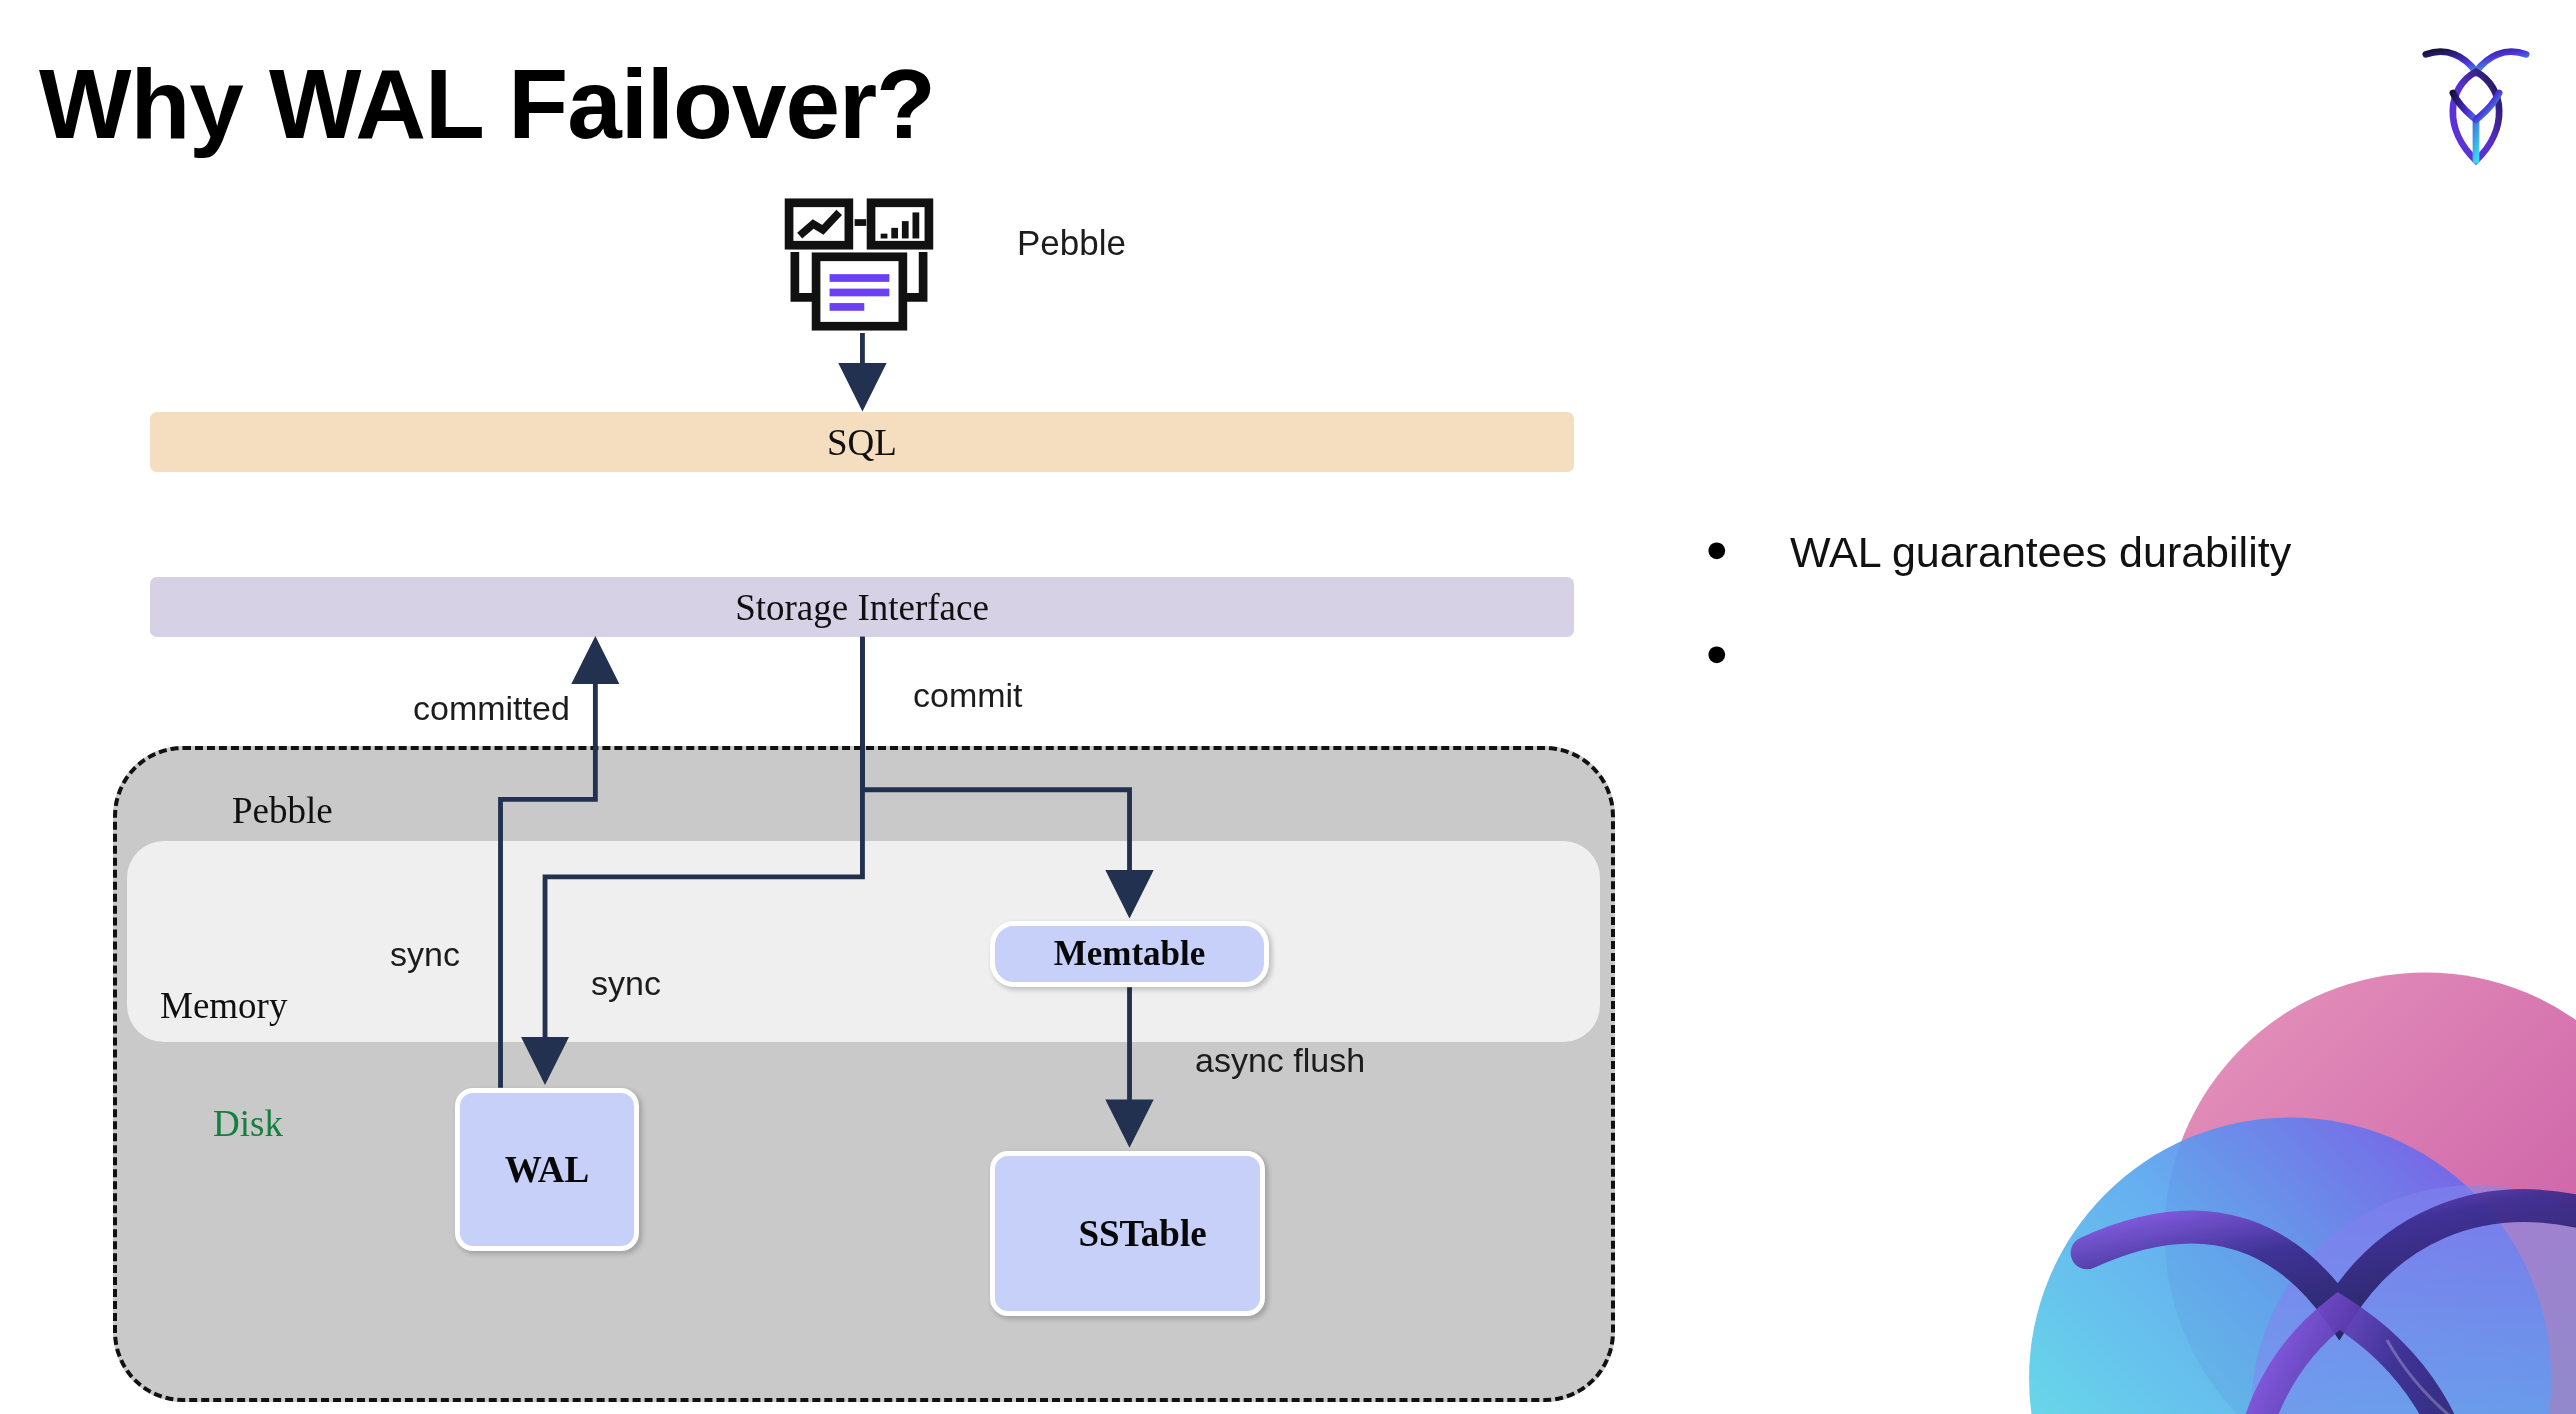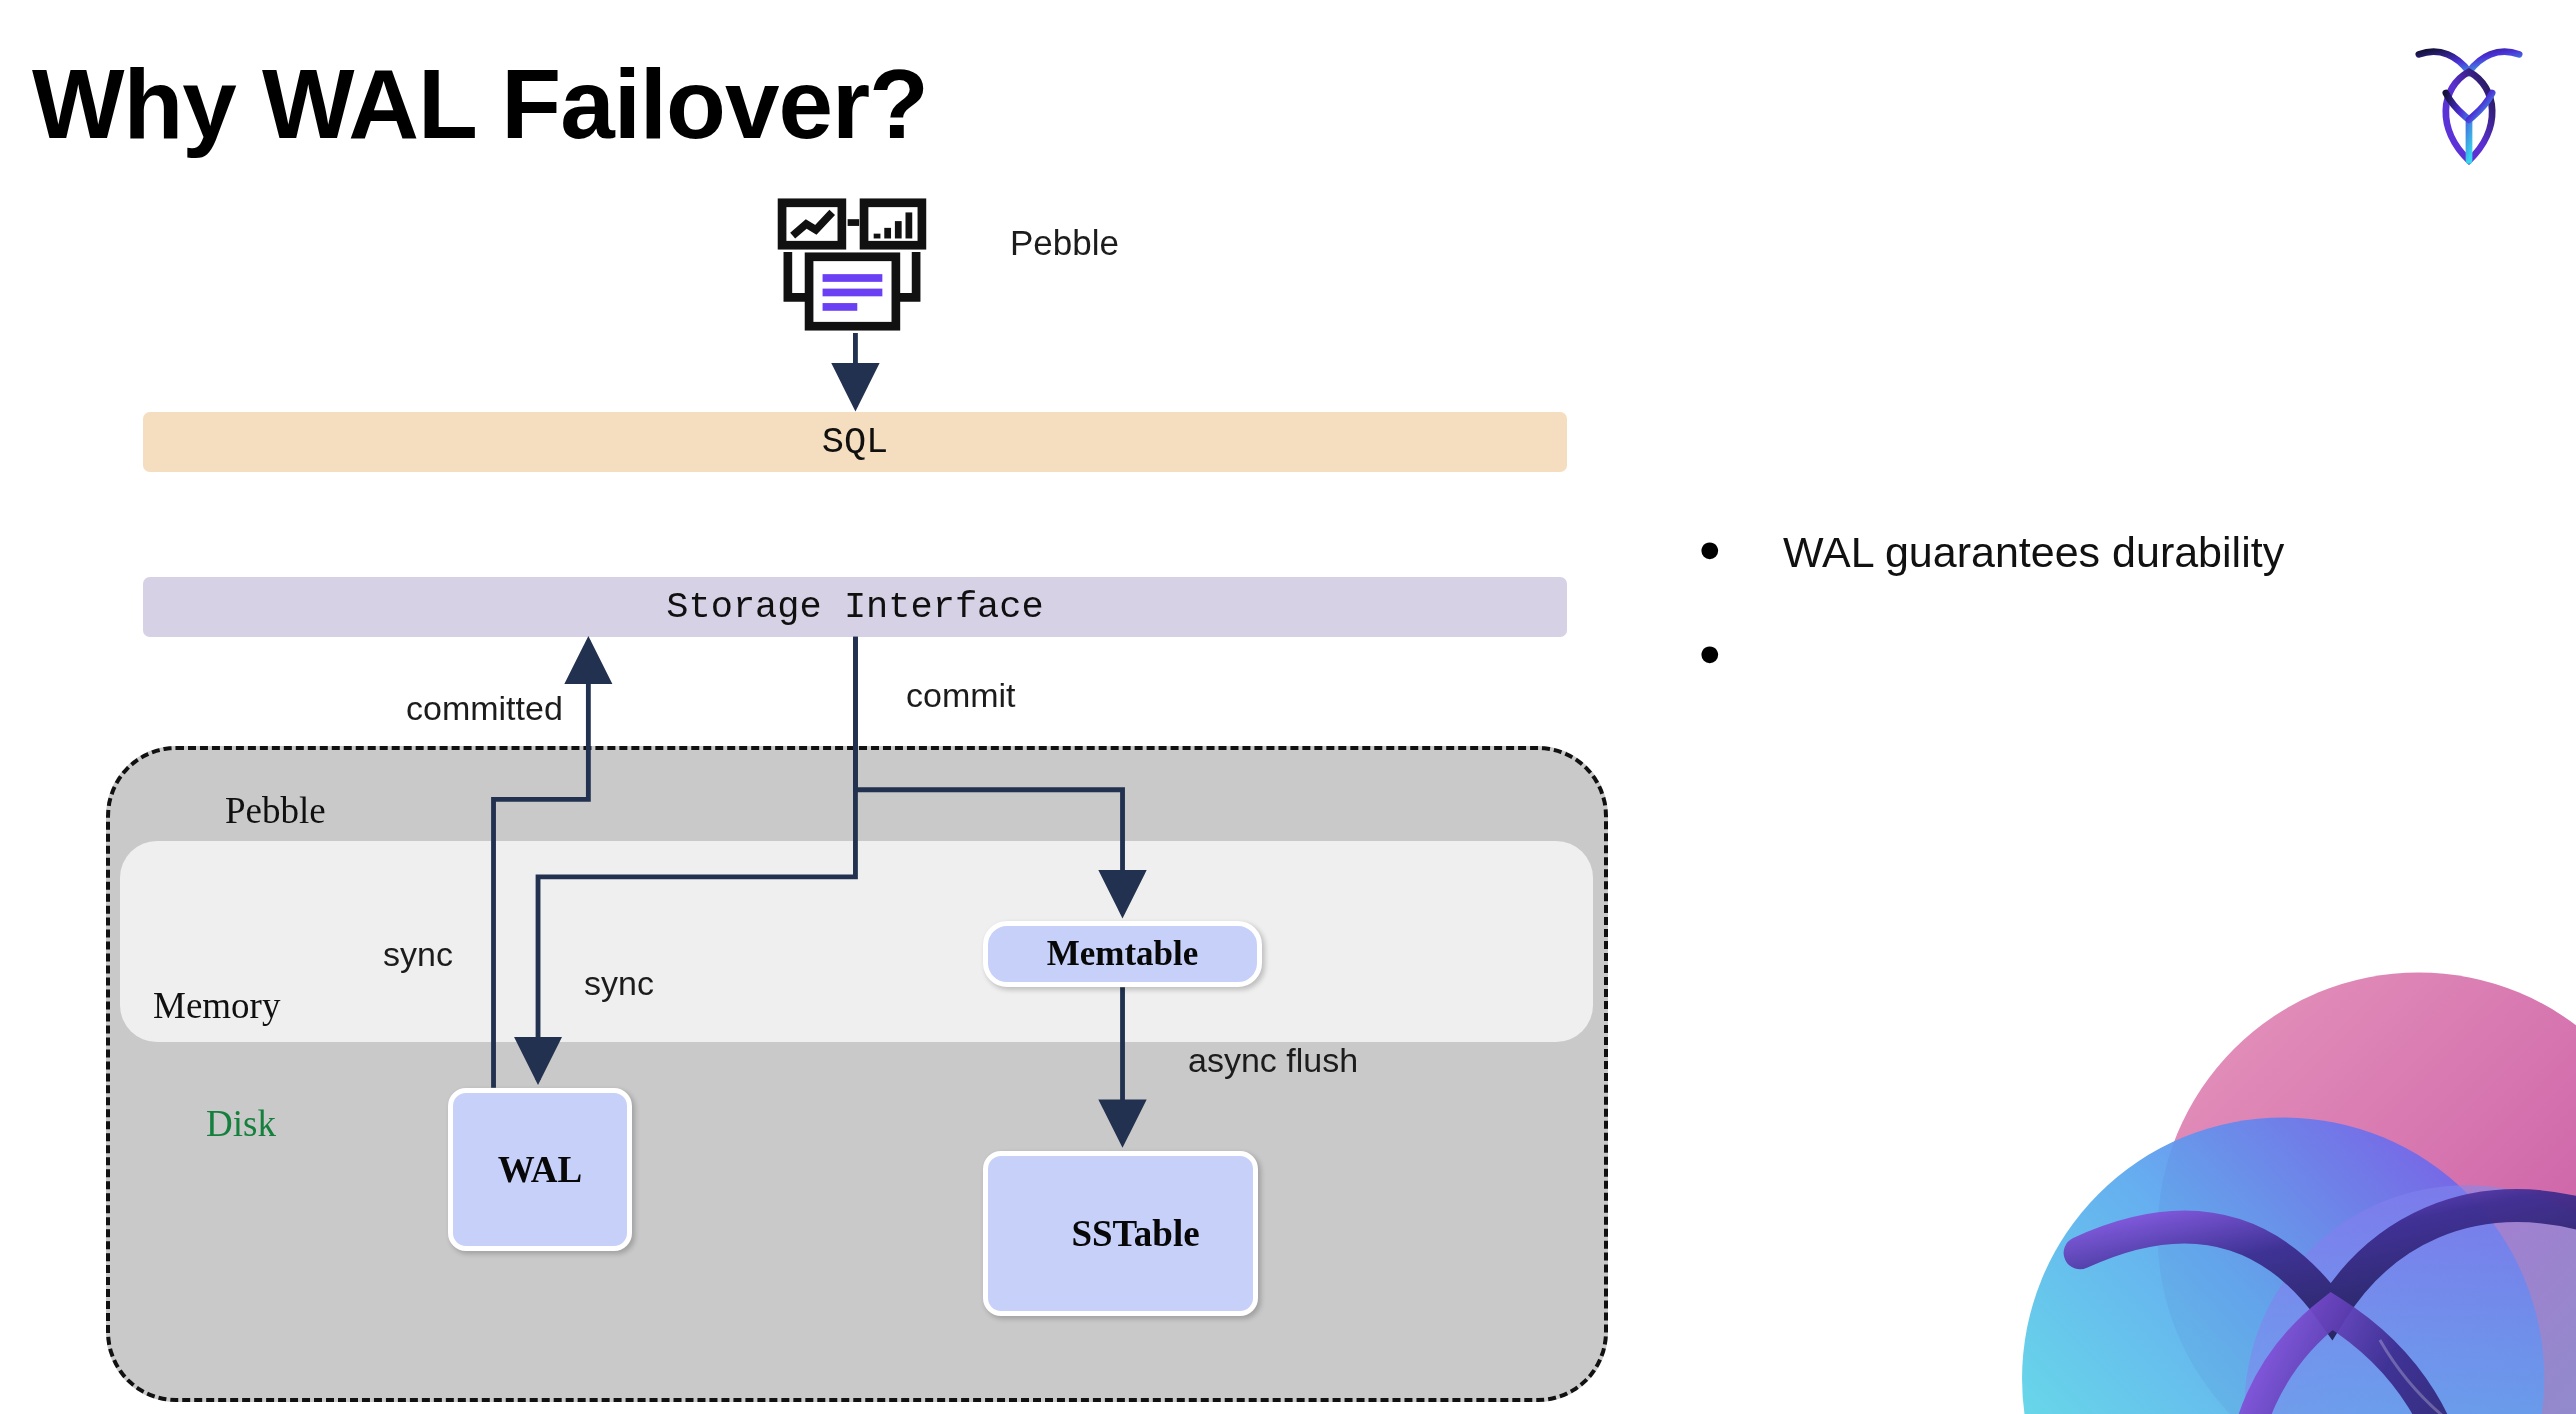--- a/index.html
+++ b/index.html
@@ -1,39 +1,39 @@
 <!DOCTYPE html>
 <html><head>
 <meta charset="utf-8">
 <style>
   html,body{margin:0;padding:0;background:#fff;}
   body{width:2576px;height:1415px;position:relative;overflow:hidden;
        font-family:"Liberation Sans",sans-serif;}
 
-  .slide{position:absolute;inset:0;background:#ffffff;overflow:hidden;}
+  .slide{position:absolute;inset:0;background:#ffffff;overflow:hidden;margin-left:7px;}
 
   
   .title{position:absolute;left:32px;top:50px;font-size:98px;font-weight:bold;
          letter-spacing:-1px;color:#000;line-height:1.12;white-space:nowrap;}
 
   
   .logo-mark{position:absolute;left:2411px;top:37px;width:116px;height:135px;}
 
   
   .corner-art{position:absolute;left:1964px;top:924px;width:619px;height:503px;
               pointer-events:none;}
 
   
   .client-icon{position:absolute;left:774px;top:197px;width:155px;height:135px;}
   .client-label{position:absolute;left:1010px;top:223px;font-size:35px;color:#1c1c1c;}
 
   
   .bar{position:absolute;left:143px;width:1424px;height:60px;border-radius:6.8px;
        display:flex;align-items:center;justify-content:center;
-       font-family:Liberation Mono, monospace;font-size:37px;color:#101010;}
+       font-family:Liberation Serif, serif;font-size:37px;color:#101010;}
   .bar-sql{top:412px;background:#F5DEC0;}
   .bar-kv{top:501px;background:#B6DBDC;}
   .bar-si{top:577px;background:#D6D1E5;}
 
   
   .pebble{position:absolute;left:106px;top:746px;width:1502px;height:656px;
           border:4.8px dashed #111;border-radius:70px;background:#C9C9C9;
           box-sizing:border-box;}
   .pebble-label{position:absolute;left:225px;top:789px;
         font-family:"Liberation Serif",serif;font-size:37px;color:#101010;}

